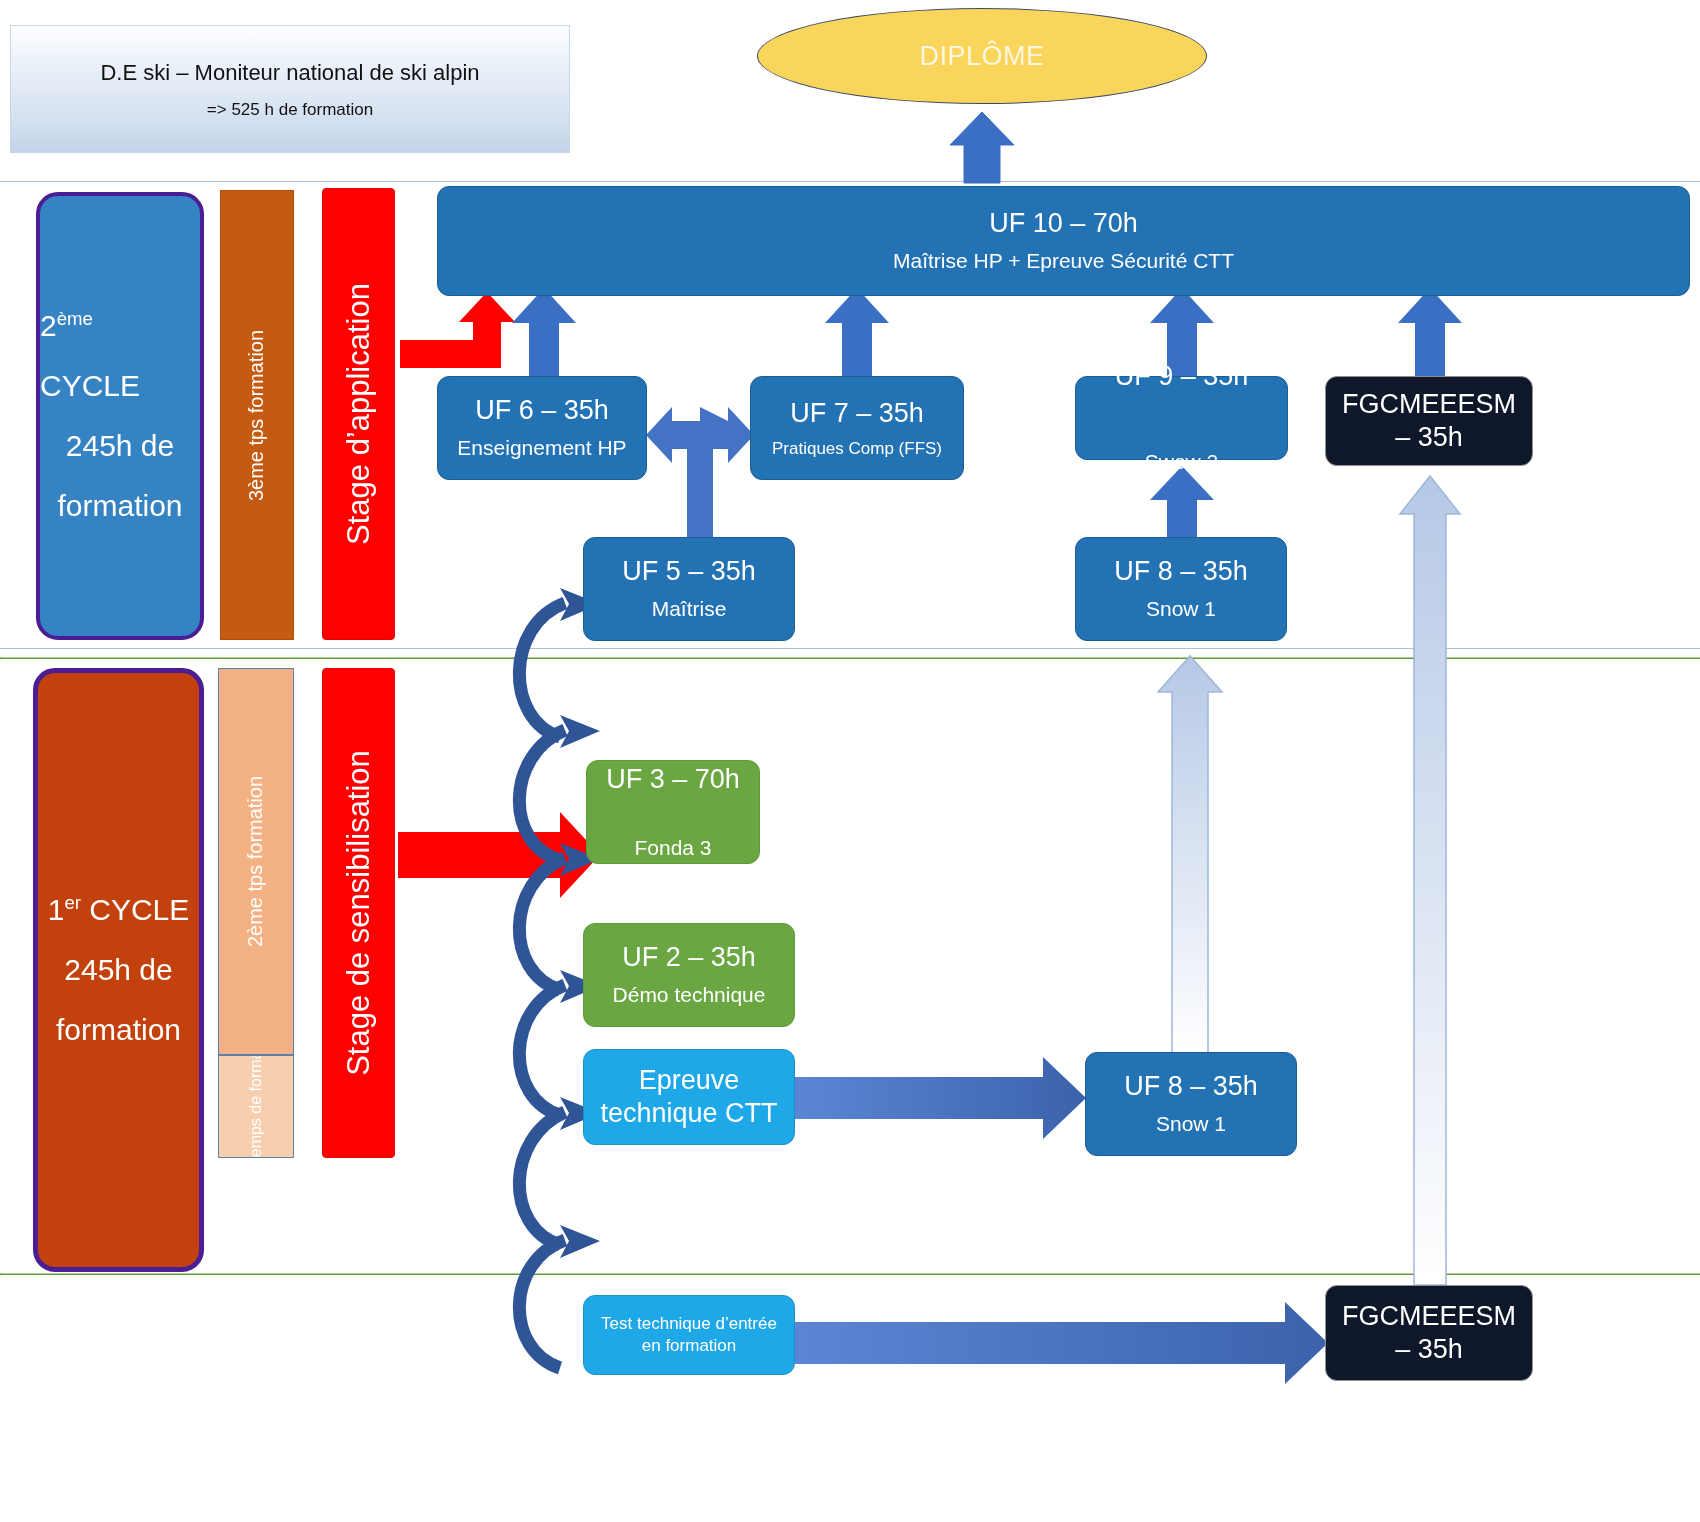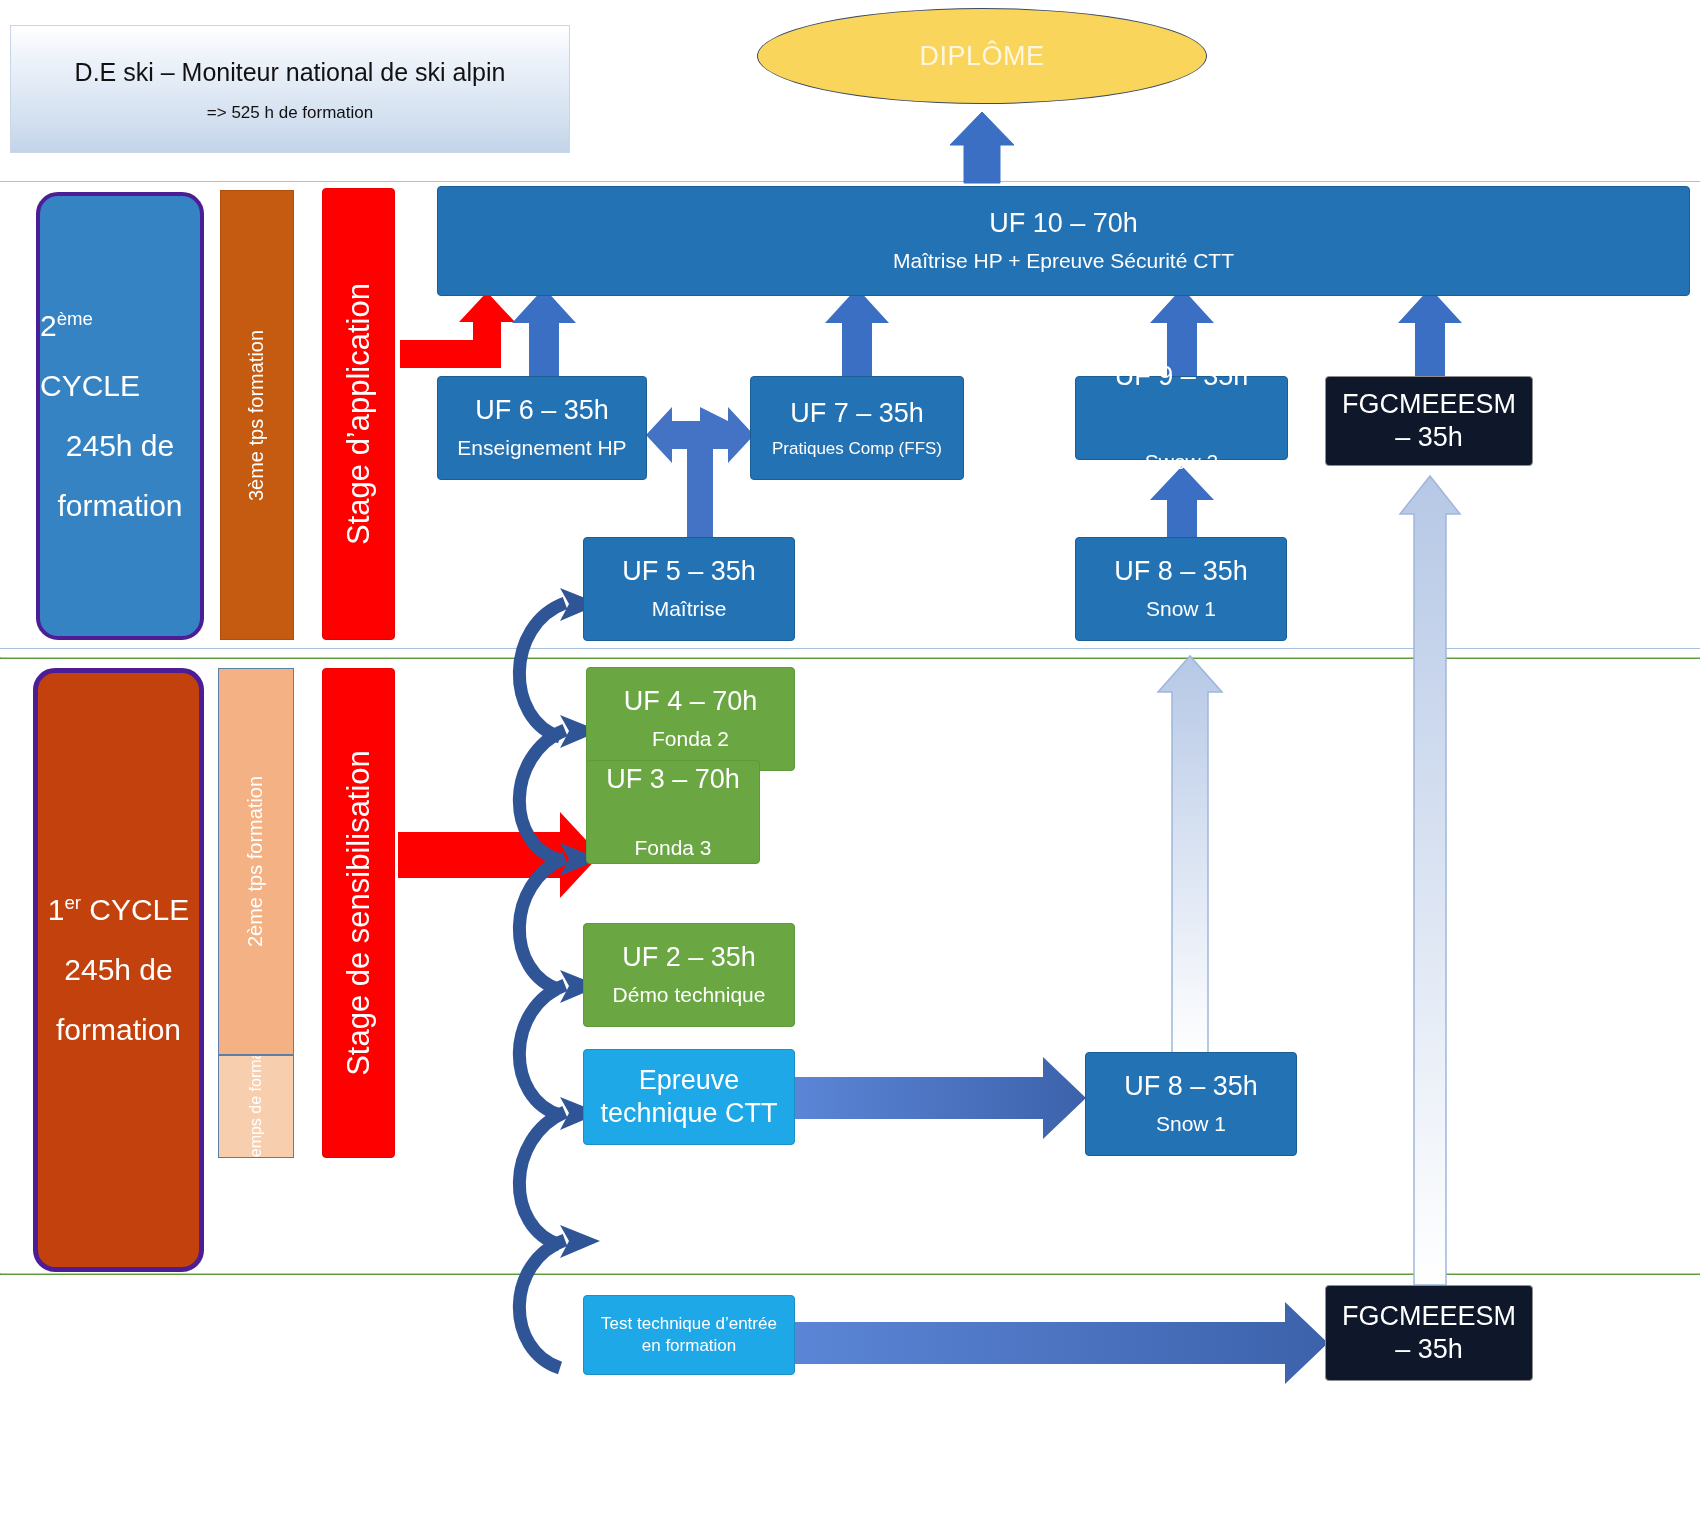--- a/index.html
+++ b/index.html
@@ -13,34 +13,34 @@
   .hline.green{border-top:1px solid #b6cf9a;}
 
   
   .title-card{
     left:10px;top:25px;width:560px;height:128px;
     background:linear-gradient(to bottom,#ffffff 0%,#eef3fa 25%,#d3e0f0 75%,#c3d4e9 100%);
     border:1px solid #c9d6e6;
     display:flex;flex-direction:column;align-items:center;justify-content:center;
     color:#111;font-size:25px;line-height:1.9;
   }
-  .title-card .l1{font-size:25px;}
+  .title-card .l1{font-size:22px;}
   .title-card .l2{font-size:17px;}
 
   
   .diploma{
     left:757px;top:8px;width:450px;height:96px;border-radius:50%;
     background:#fad55c;border:1.5px solid #3a4a66;
     display:flex;align-items:center;justify-content:center;
     color:#fdf6e0;font-size:27px;letter-spacing:.5px;
   }
 
   
   .node{
-    border-radius:4px;display:flex;flex-direction:column;
+    border-radius:12px;display:flex;flex-direction:column;
     align-items:center;justify-content:center;color:#ffffff;text-align:center;
   }
   .node .t1{font-size:27px;line-height:1.15;}
   .node .t2{font-size:21px;line-height:1.15;margin-top:10px;}
   .node.small .t2{font-size:17px;}
 
   .blue{background:#2272b4;border:1px solid #1b5e96;}
   .green{background:#6aa743;border:1px solid #5d9a3a;}
   .cyan{background:#1fa8e8;border:1px solid #1b8fc6;}
   .gray{background:#0f172a;border:1px solid #8f8f8f;}
@@ -211,24 +211,20 @@
   <div class="abs node blue" style="left:583px;top:537px;width:212px;height:104px;">
     <div class="t1">UF 5 – 35h</div>
     <div class="t2">Maîtrise</div>
   </div>
 
   <div class="abs node blue" style="left:1075px;top:537px;width:212px;height:104px;">
     <div class="t1">UF 8 – 35h</div>
     <div class="t2">Snow 1</div>
   </div>
 
-  <div class="abs node green" style="left:586px;top:667px;width:209px;height:104px;">
-    <div class="t1">UF 4 – 70h</div>
-    <div class="t2">Fonda 2</div>
-  </div>
 
   <div class="abs node green" style="left:586px;top:760px;width:174px;height:104px;gap:31px;">
     <div class="t1">UF 3 – 70h</div>
     <div class="t2">Fonda 3</div>
   </div>
 
   <div class="abs node green" style="left:583px;top:923px;width:212px;height:104px;">
     <div class="t1">UF 2 – 35h</div>
     <div class="t2">Démo technique</div>
   </div>

